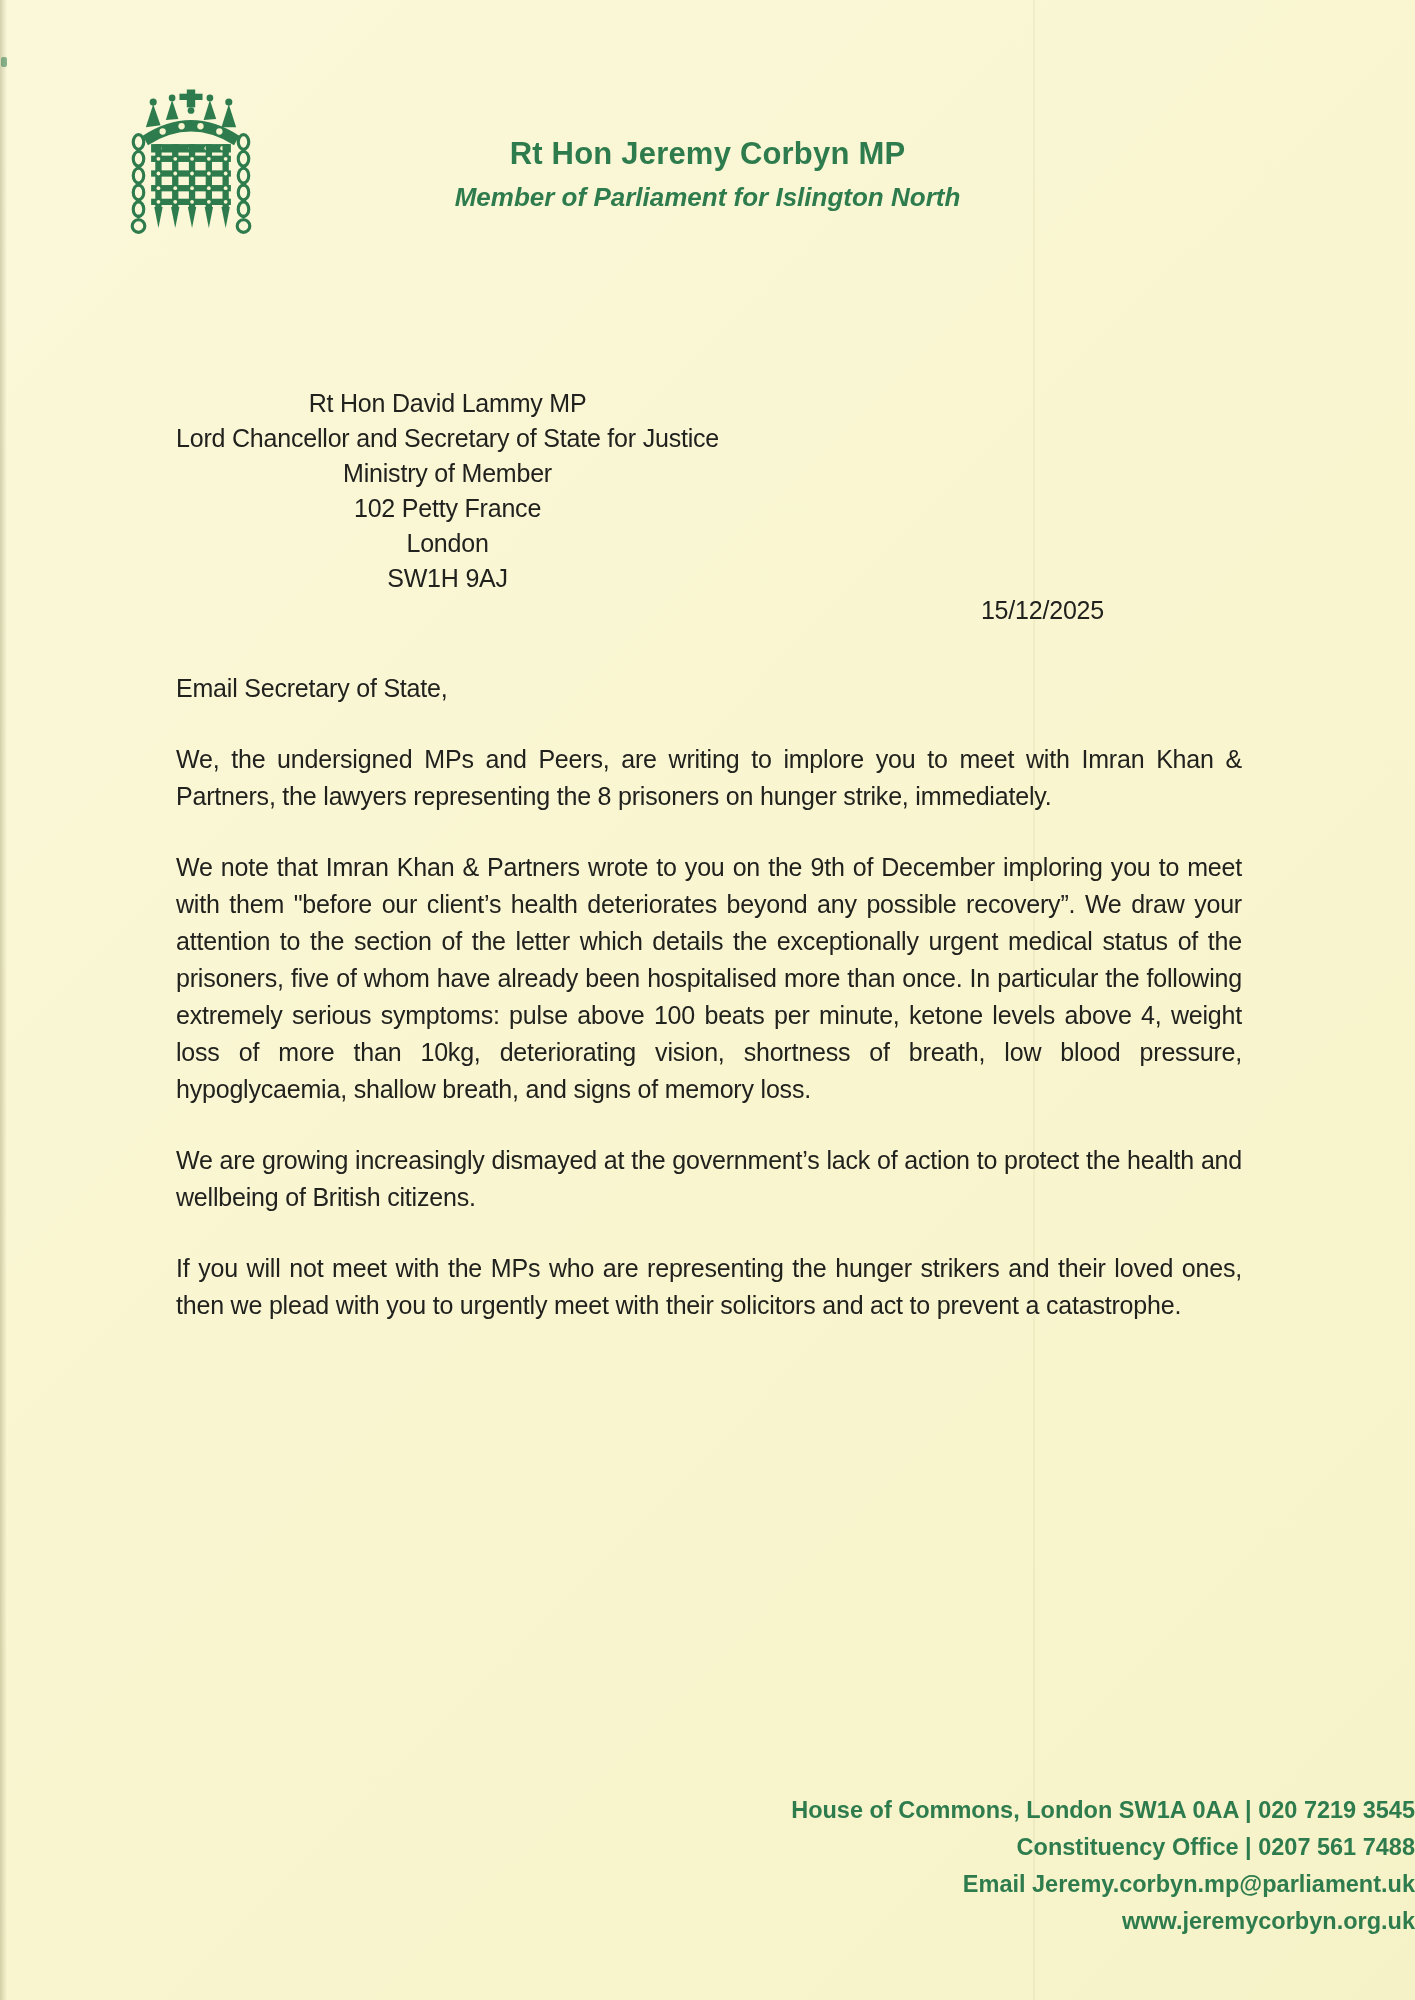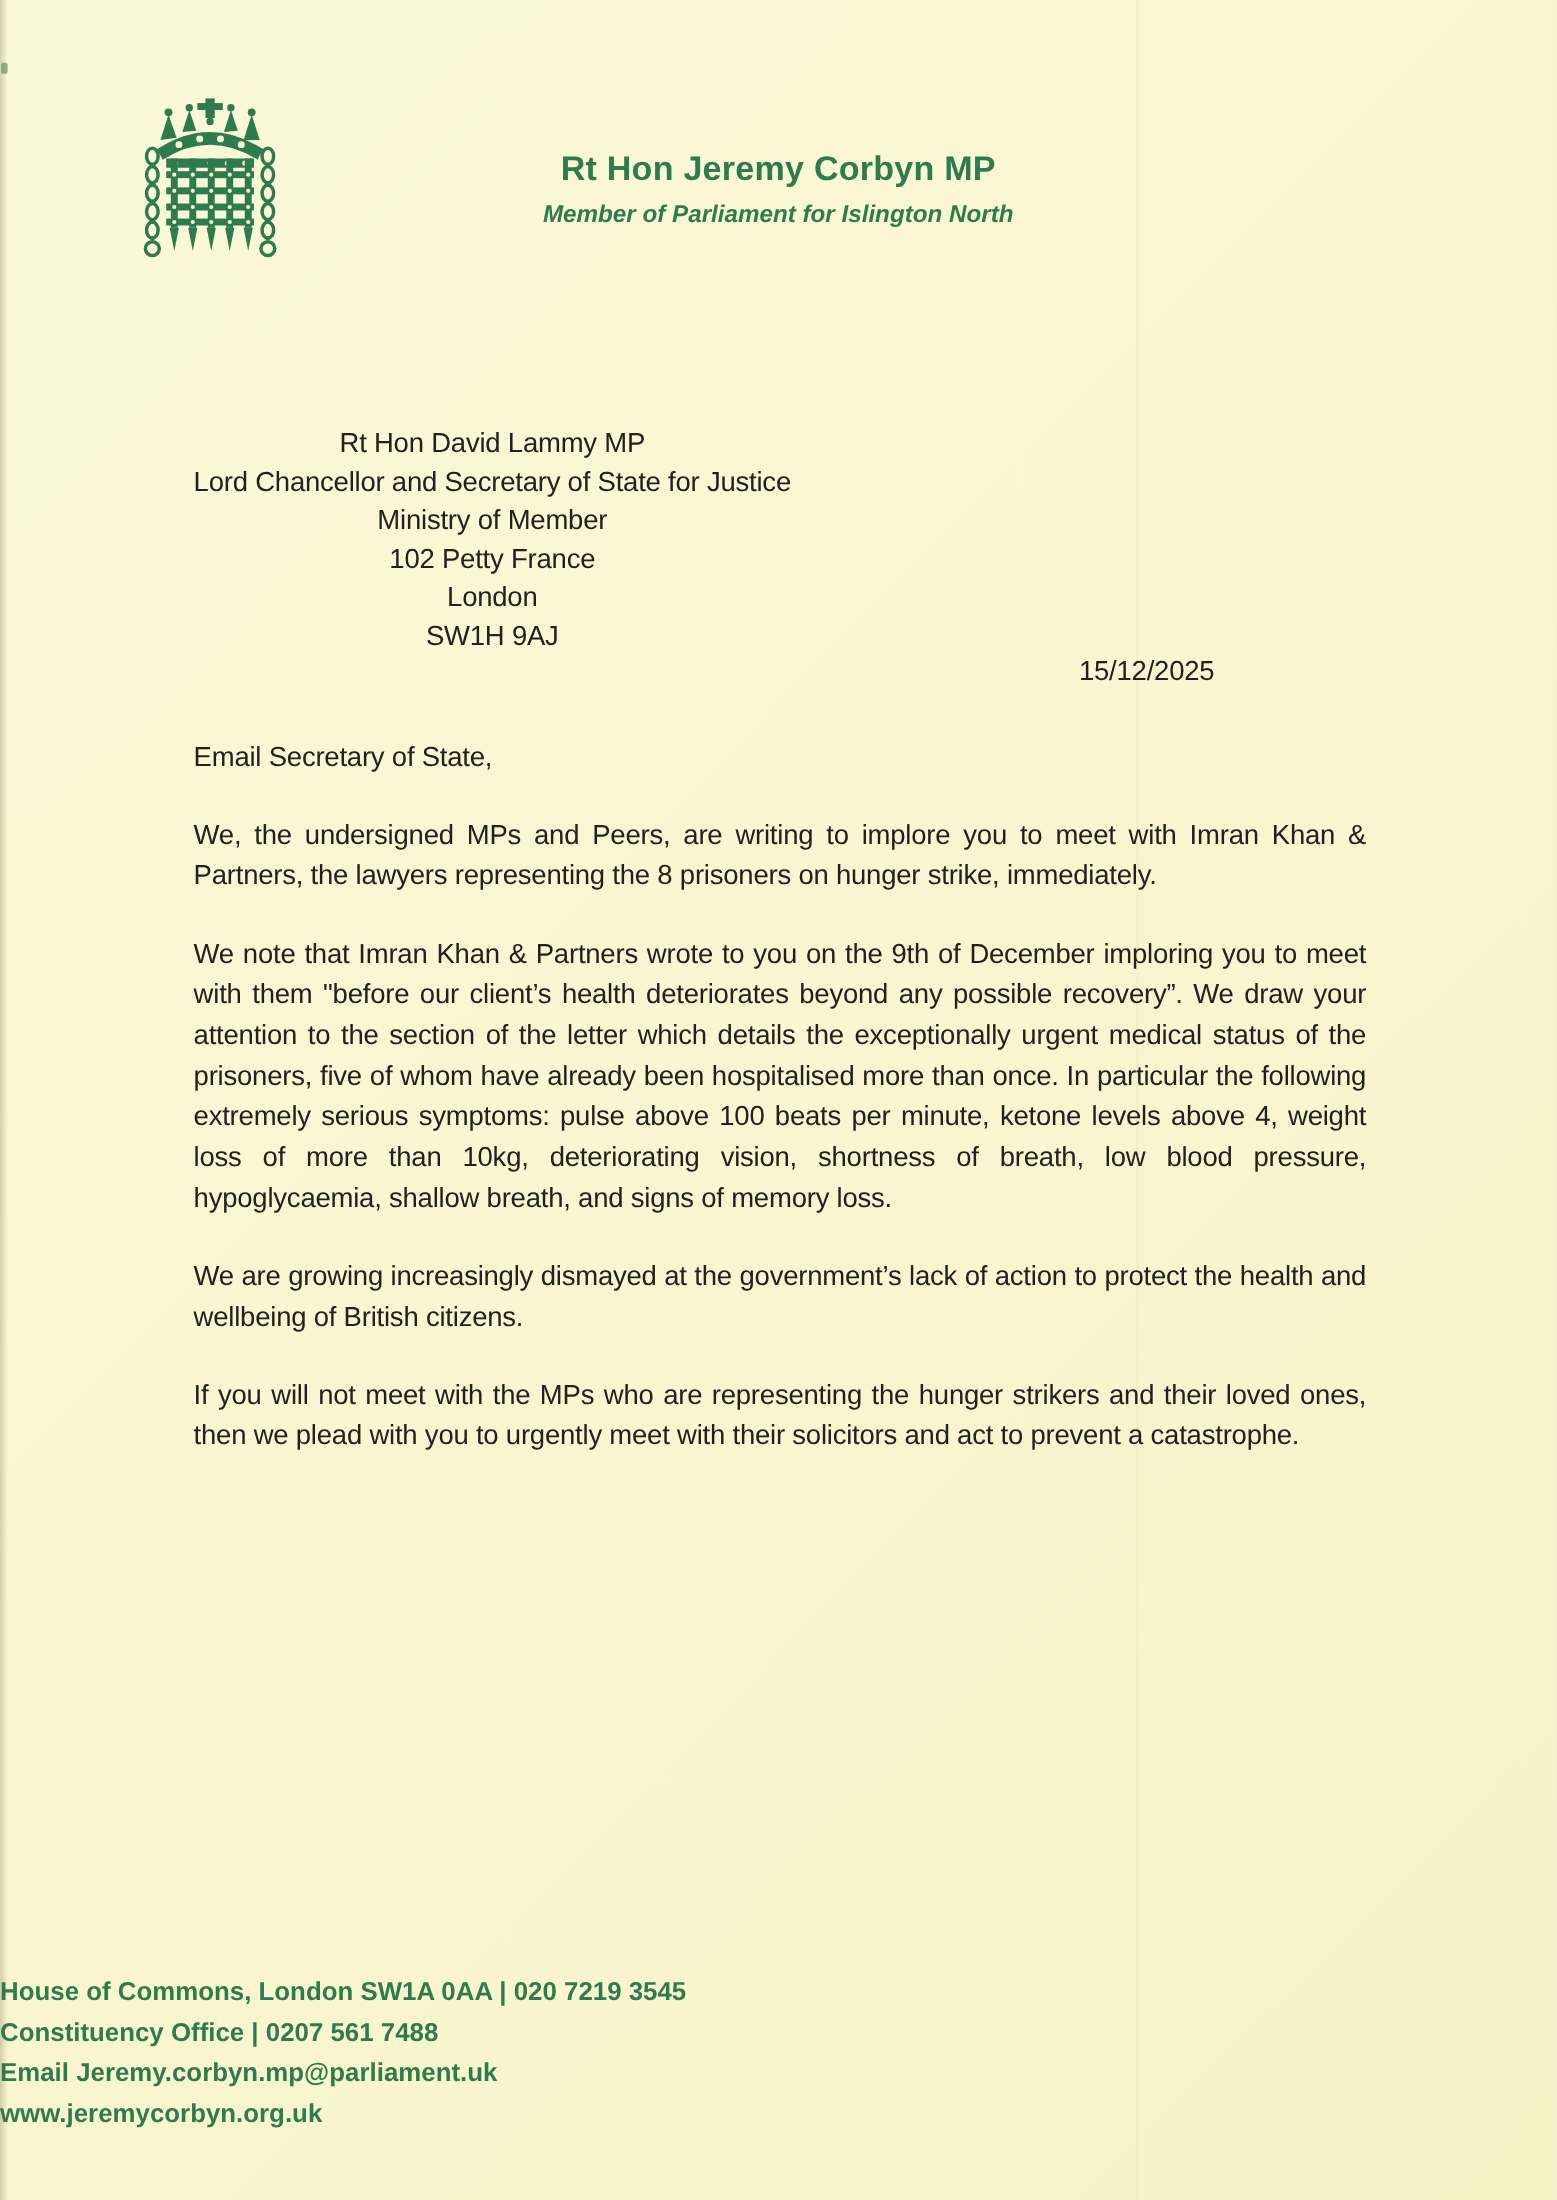--- a/index.html
+++ b/index.html
@@ -38,21 +38,21 @@
   .logo svg { width: 100%; height: 100%; }
   .header-text {
     position: absolute; left: 0; right: 0; top: 136px;
     text-align: center; color: #2e7c4d;
   }
   .header-title {
     font-size: 31px; font-weight: 700; letter-spacing: 0.2px;
   }
   .header-subtitle {
     margin-top: 10px;
-    font-size: 22px; font-weight: 700; font-style: italic;
+    font-size: 26px; font-weight: 700; font-style: italic;
   }
   
   .recipient {
     position: absolute; left: 176px; top: 386px;
     font-size: 25px; line-height: 35px; letter-spacing: -0.2px; text-align: center;
   }
   
   .date-line {
     position: absolute; left: 176px; top: 596px; width: 928px;
     text-align: right; font-size: 25px; letter-spacing: -0.2px;
@@ -60,21 +60,21 @@
   
   .letter-body {
     position: absolute; left: 176px; top: 670px; width: 1066px;
     font-size: 25px; line-height: 37px; letter-spacing: -0.2px;
   }
   .letter-body p { margin: 0 0 34px 0; text-align: justify; }
   .letter-body p.salutation { text-align: left; }
   
   .footer {
     position: absolute; left: 0; right: 0; top: 1792px;
-    text-align: left; color: #2e7c4d;
+    text-align: right; color: #2e7c4d;
     font-size: 23.5px; font-weight: 700; line-height: 37px;
   }
 </style>
 </head>
 <body>
 
 <div class="page">
 
   <div class="edge-left"></div>
   <div class="fold-line"></div>

